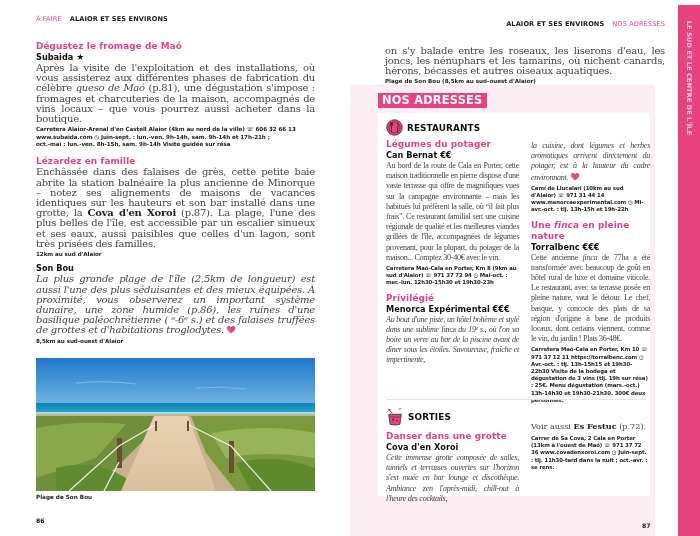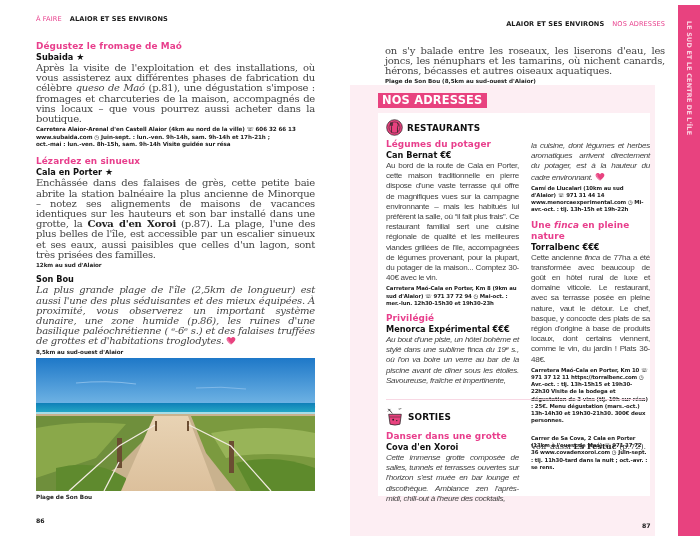--- a/index.html
+++ b/index.html
@@ -51,21 +51,21 @@
 
   .white-box { position: absolute; left: 28px; top: 108px; width: 272px; height: 383px; background: #fff; }
 
   .cat-head { position: absolute; display: flex; align-items: center; }
   .cat-head .cat-label { font-family: "DejaVu Sans", sans-serif; font-weight: bold; font-size: 8.9px; color: #111; margin-left: 4px; letter-spacing: 0.1px; }
   .cat-restaurants { left: 8px; top: 6px; }
   .cat-sorties { left: 8px; top: 294px; }
 
   .r-col-a { position: absolute; left: 8px; top: 26px; width: 133px; }
   .r-col-b { position: absolute; left: 153px; top: 0px; width: 119px; }
-  .r-body { font-family: Liberation Sans, sans-serif; font-size: 8.1px; line-height: 10.2px; color: #444; text-align: justify; letter-spacing: -0.3px; }
+  .r-body { font-family: Liberation Serif, serif; font-size: 8.1px; line-height: 10.2px; color: #444; text-align: justify; letter-spacing: -0.3px; }
   .r-body.italic { font-style: italic; }
   .r-info { font-family: "DejaVu Sans", sans-serif; font-size: 5.4px; line-height: 7.2px; font-weight: bold; color: #222; margin-top: 2px; letter-spacing: -0.1px; }
 
   .divider { position: absolute; left: 8px; top: 286px; width: 260px; height: 1px; background: #f8d8e4; }
 
   .s-col-a { position: absolute; left: 8px; top: 318px; width: 133px; }
   .s-col-b { position: absolute; left: 153px; top: 320px; width: 119px; }
 
   .voir { font-family: "DejaVu Serif", serif; font-size: 8.1px; color: #444; margin-top: 17px; }
   .voir .b { color: #222; }
@@ -91,25 +91,21 @@
       <p class="body"><span>Après la visite de l'exploitation et des installations, où vous assisterez aux différentes phases de fabrication du célèbre </span><i>queso de Maó</i><span> (p.81), une dégustation s'impose : fromages et charcuteries de la maison, accompagnés de vins locaux – que vous pourrez aussi acheter dans la boutique.</span></p>
       <div class="info">
         <div>Carretera Alaior-Arenal d'en Castell Alaior (4km au nord de la ville) ☏ 606 32 66 13</div>
         <div>www.subaida.com ◷ Juin-sept. : lun.-ven. 9h-14h, sam. 9h-14h et 17h-21h ;</div>
         <div>oct.-mai : lun.-ven. 8h-15h, sam. 9h-14h Visite guidée sur résa</div>
       </div>
     </div>
     <div class="gap-s"></div>
 
     <div>
-      <div class="h-section">Lézardez en sinueux</div>
-      <div class="h-place">
-        <span>Cala en Porter</span>
-        <span class="star">★</span>
-      </div>
+      <div class="h-section">Lézardez en famille</div>
       <p class="body"><span>Enchâssée dans des falaises de grès, cette petite baie abrite la station balnéaire la plus ancienne de Minorque – notez ses alignements de maisons de vacances identiques sur les hauteurs et son bar installé dans une grotte, la </span><b class="b">Cova d'en Xoroi</b><span> (p.87). La plage, l'une des plus belles de l'île, est accessible par un escalier sinueux et ses eaux, aussi paisibles que celles d'un lagon, sont très prisées des familles.</span></p>
       <div class="info">12km au sud d'Alaior</div>
     </div>
     <div style="height:5px"></div>
 
     <div>
       <div class="h-place">Son Bou</div>
       <p class="body italic"><span>La plus grande plage de l'île (2,5km de longueur) est aussi l'une des plus séduisantes et des mieux équipées. À proximité, vous observerez un important système dunaire, une zone humide (p.86), les ruines d'une basilique paléochrétienne ( ᵉ-6ᵉ s.) et des falaises truffées de grottes et d'habitations troglodytes.</span><svg class="heart" viewBox="0 0 20 18">
             <path d="M10 17 C 2 11, 0 7, 2 4 C 4 1, 8 1, 10 5 C 12 1, 16 1, 18 4 C 20 7, 18 11, 10 17 Z" fill="#e8427f"></path>
             <path d="M11 16 C 4 11, 3 8, 4 5" stroke="#f7b3cd" stroke-width="1.5" fill="none"></path>

